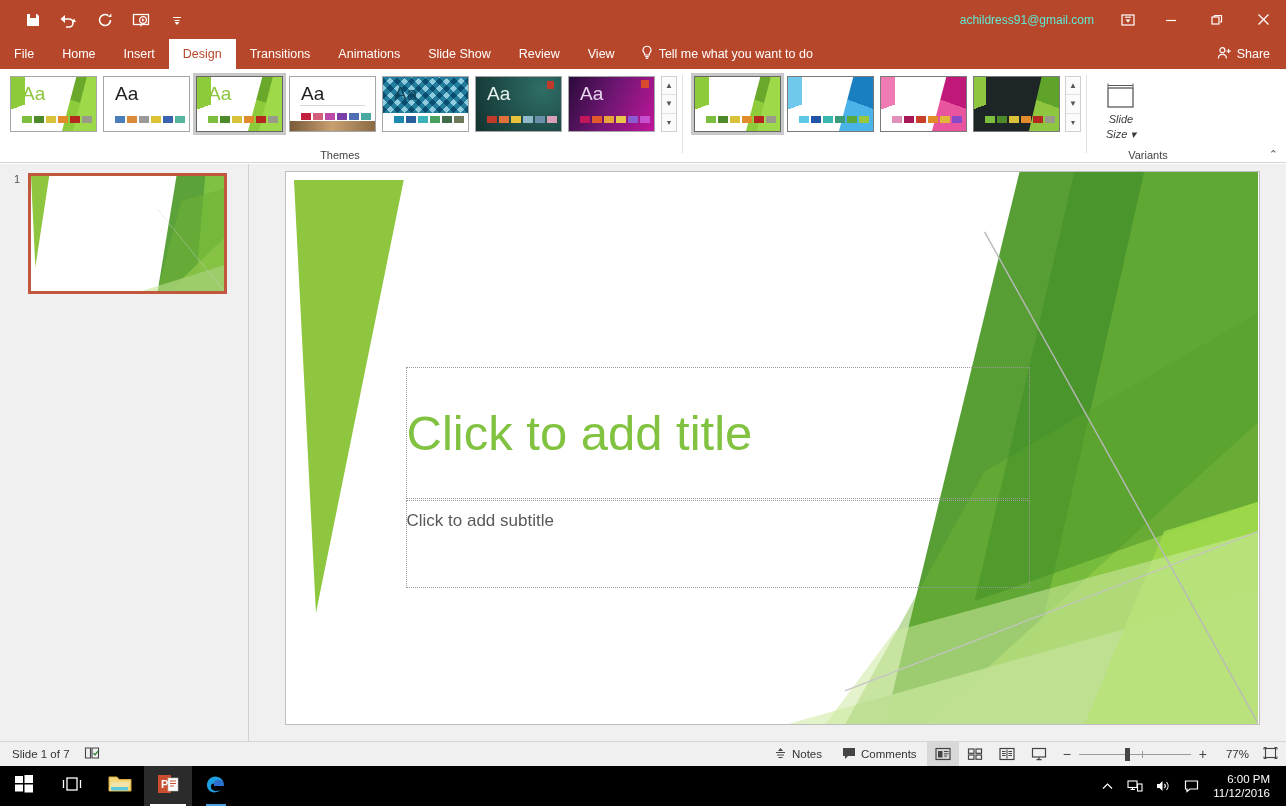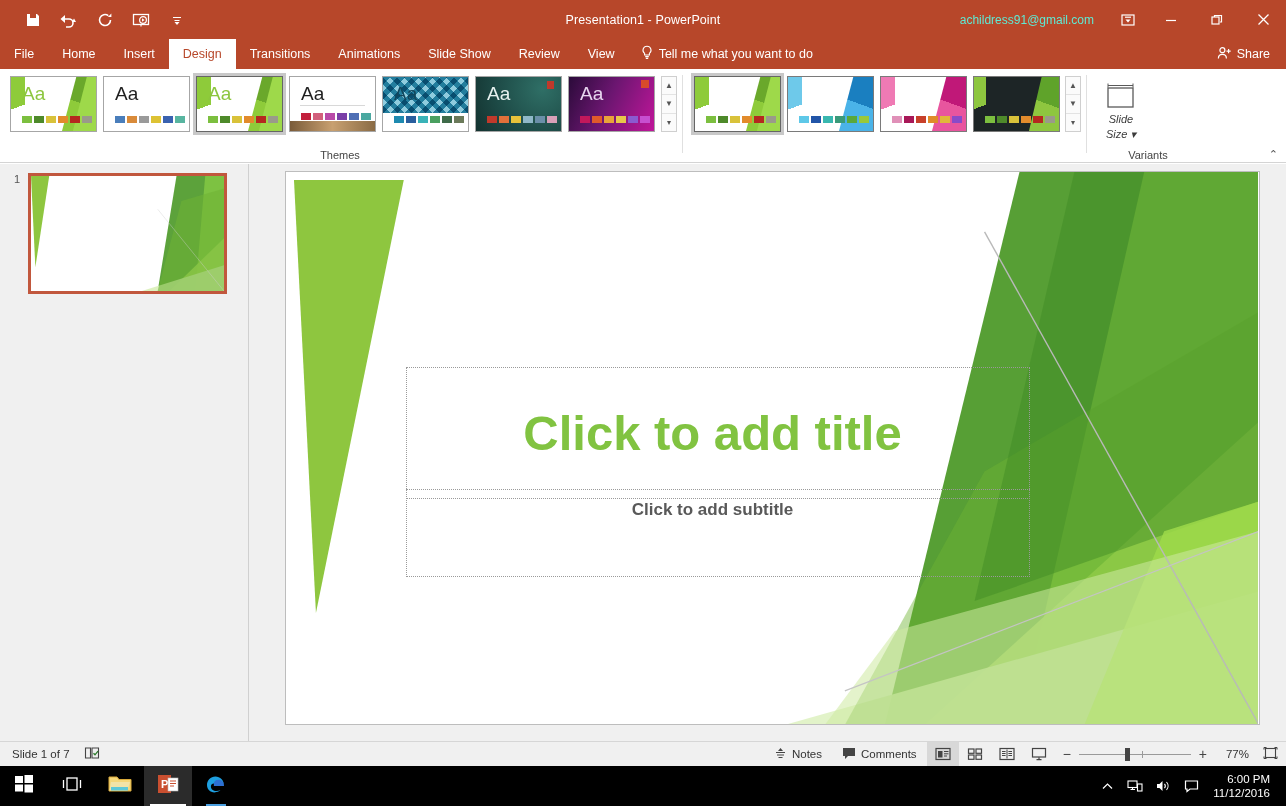--- a/index.html
+++ b/index.html
@@ -154,28 +154,28 @@
     background: #f0f0f0; display: flex; align-items: flex-start; justify-content: center;
   }
   .slide {
     position: relative; width: 975px; height: 554px; margin-top: 7px;
     background: #ffffff; border: 1px solid #bdbdbd; overflow: hidden;
   }
   .slide-art { position: absolute; inset: 0; }
 
   .ph {
     position: absolute; border: 1px dotted #9a9a9a;
-    display: flex; align-items: center; justify-content: center; font-weight: bold;
+    display: flex; align-items: center; justify-content: flex-start;
   }
   .ph-title {
     left: 120px; top: 195px; width: 624px; height: 132px;
     font-size: 49px; color: #81c341; padding-right: 10px;
   }
   .ph-sub {
-    left: 120px; top: 317px; width: 624px; height: 88px;
+    left: 120px; top: 328px; width: 624px; height: 88px;
     font-size: 17px; color: #595959; padding-right: 10px;
     align-items: flex-start; padding-top: 10px;
   }
 
   
   .statusbar {
     position: absolute; left: 0; top: 741px; width: 1286px; height: 25px;
     background: #f0f0f0; border-top: 1px solid #d6d6d6;
     display: flex; align-items: center; font-size: 11.5px; color: #333;
   }
@@ -259,21 +259,20 @@
           </svg>
       </div>
       <div class="qat-btn">
         <svg width="12" height="12" viewBox="0 0 12 12">
             <path stroke="#fff" stroke-width="1.2" d="M2 3.5h8M3.5 6.5h5"></path>
             <path fill="#fff" d="M3.5 8 6 11l2.5-3z"></path>
           </svg>
       </div>
     </div>
 
-    <div class="title-center">Presentation1  -  PowerPoint</div>
 
     <div class="tb-right">
       <div class="acct">achildress91@gmail.com</div>
       <div class="win-btn ribopt">
         <svg width="16" height="16" viewBox="0 0 16 16">
             <rect x="2" y="3" width="12" height="10" fill="none" stroke="#fff" stroke-width="1.2"></rect>
             <path fill="#fff" d="M8 10.5 5.5 7.5h5z"></path>
             <path stroke="#fff" stroke-width="1.2" d="M5 5.2h6"></path>
           </svg>
       </div>

